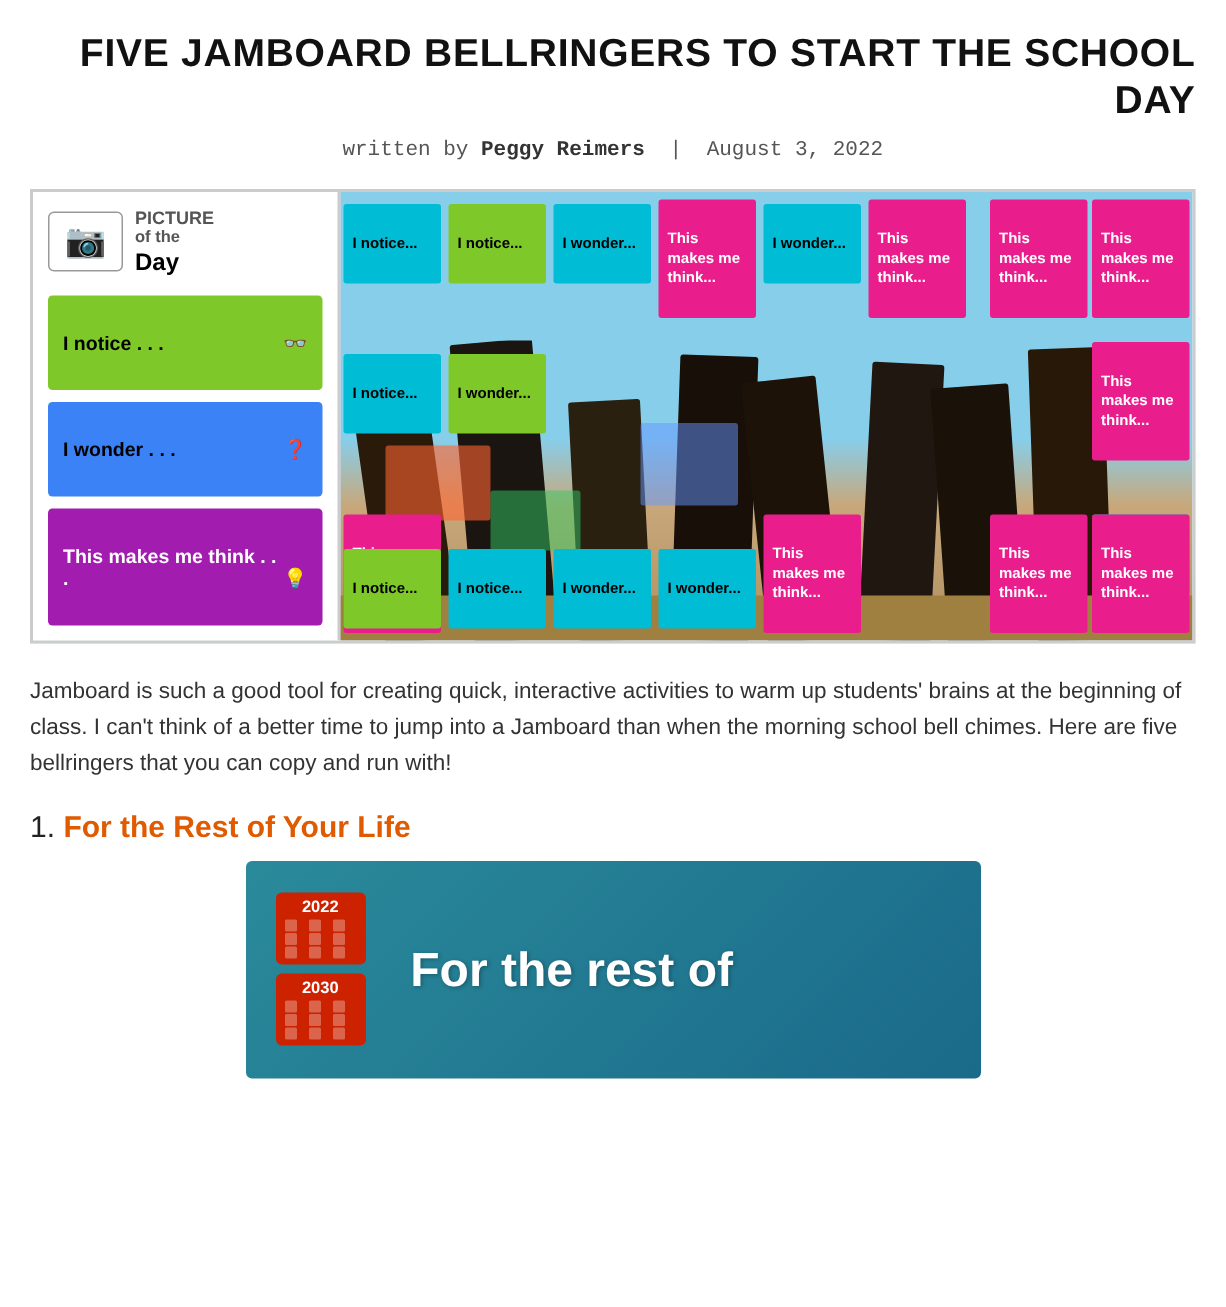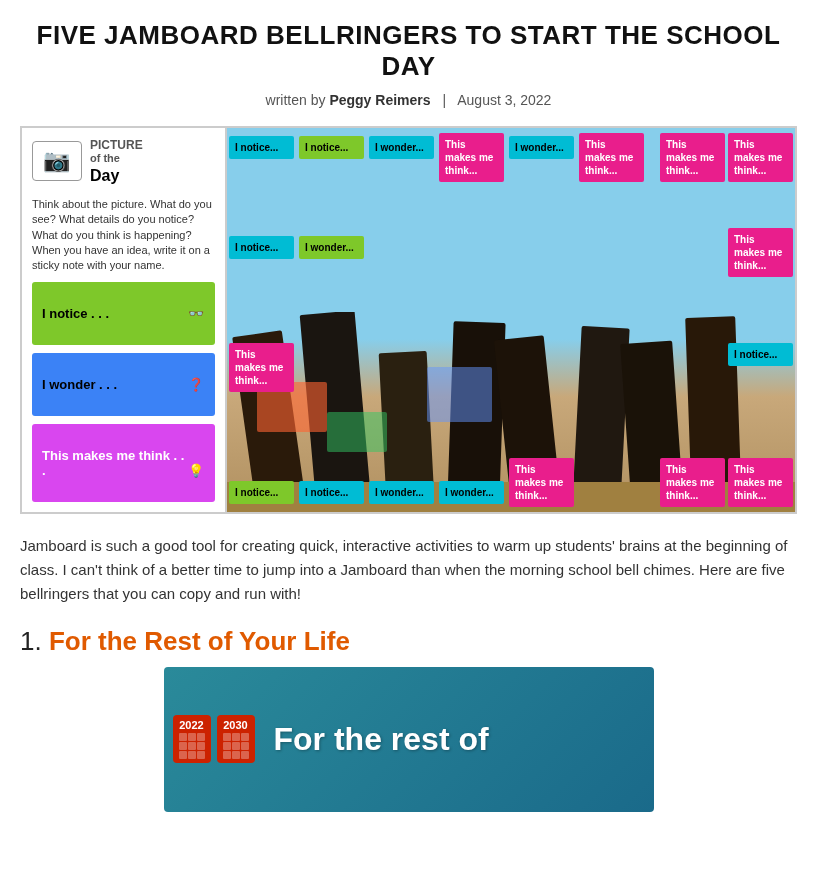--- a/index.html
+++ b/index.html
@@ -5,35 +5,35 @@
     * { box-sizing: border-box; margin: 0; padding: 0; }
     body {
       font-family: Georgia, serif;
       color: #222;
       background: #fff;
       max-width: 817px;
       margin: 0 auto;
       padding: 20px 20px;
     }
     .page-title {
-      text-align: center;
+      text-align: right;
       font-size: 26px;
       font-weight: bold;
       letter-spacing: 0.5px;
       margin-bottom: 10px;
       font-family: Arial, sans-serif;
       color: #111;
       text-transform: uppercase;
     }
     .byline {
       text-align: center;
       font-size: 14px;
       color: #555;
       margin-bottom: 18px;
-      font-family: Liberation Sans, sans-serif;
+      font-family: Liberation Mono, monospace;
     }
     .byline a { color: #333; font-weight: bold; text-decoration: none; }
     .byline .sep { margin: 0 8px; }
 
     
     .jamboard-container {
       width: 100%;
       border: 2px solid #ccc;
       background: #e8f4f8;
       margin-bottom: 20px;
@@ -88,55 +88,55 @@
       border-radius: 3px;
       font-family: Arial, sans-serif;
       font-size: 13px;
       font-weight: bold;
       display: flex;
       align-items: flex-end;
       justify-content: space-between;
     }
     .note-green { background: #7ec82a; color: #000; }
     .note-blue { background: #3b82f6; color: #000; }
-    .note-pink { background: #d946ef; color: #fff; }
+    .note-pink { background: #a21caf; color: #fff; }
 
     
     .jam-right {
       flex: 1;
       position: relative;
       background: #b0c4d8;
       overflow: hidden;
     }
 
     
     .sticky {
       position: absolute;
-      padding: 5px 6px;
+      padding: 20px 6px;
       font-size: 10px;
       font-family: Arial, sans-serif;
       font-weight: bold;
       line-height: 1.3;
       border-radius: 2px;
     }
     .s-cyan { background: #00bcd4; color: #000; }
     .s-green { background: #7ec82a; color: #000; }
     .s-pink { background: #e91e8c; color: #fff; }
 
     
     .article-body {
       font-family: Arial, sans-serif;
       font-size: 15px;
       line-height: 1.6;
       color: #333;
       margin-bottom: 20px;
     }
     .section-heading {
       font-family: Arial, sans-serif;
-      font-size: 26px;
+      font-size: 20px;
       margin: 16px 0 10px 0;
     }
     .section-heading a {
       color: #e05a00;
       font-weight: bold;
       text-decoration: none;
     }
     .second-image {
       width: 490px;
       height: 145px;
@@ -150,21 +150,21 @@
     .second-image-inner {
       display: flex;
       align-items: center;
       width: 100%;
       height: 100%;
     }
     .calendar-left {
       width: 100px;
       height: 100%;
       display: flex;
-      flex-direction: row;
+      flex-direction: column;
       align-items: center;
       justify-content: center;
       gap: 6px;
       padding: 10px;
     }
     .cal-box {
       background: #cc2200;
       color: #fff;
       font-size: 9px;
       font-family: Arial, sans-serif;
@@ -213,21 +213,20 @@
 
   <div class="jam-left">
     <div class="jam-left-header">
       <div class="camera-icon">📷</div>
       <div class="picture-day-text">
         <div style="font-size:12px;color:#555;">PICTURE</div>
         <div style="font-size:11px;color:#555;">of the</div>
         <div style="font-size:16px;color:#000;">Day</div>
       </div>
     </div>
-    <div class="jam-instructions">Think about the picture. What do you see? What details do you notice? What do you think is happening? When you have an idea, write it on a sticky note with your name.</div>
     <div class="jam-note note-green">
       <span>I notice . . .</span>
       <span>👓</span>
     </div>
     <div class="jam-note note-blue">
       <span>I wonder . . .</span>
       <span>❓</span>
     </div>
     <div class="jam-note note-pink">
       <span>This makes me think . . .</span>

